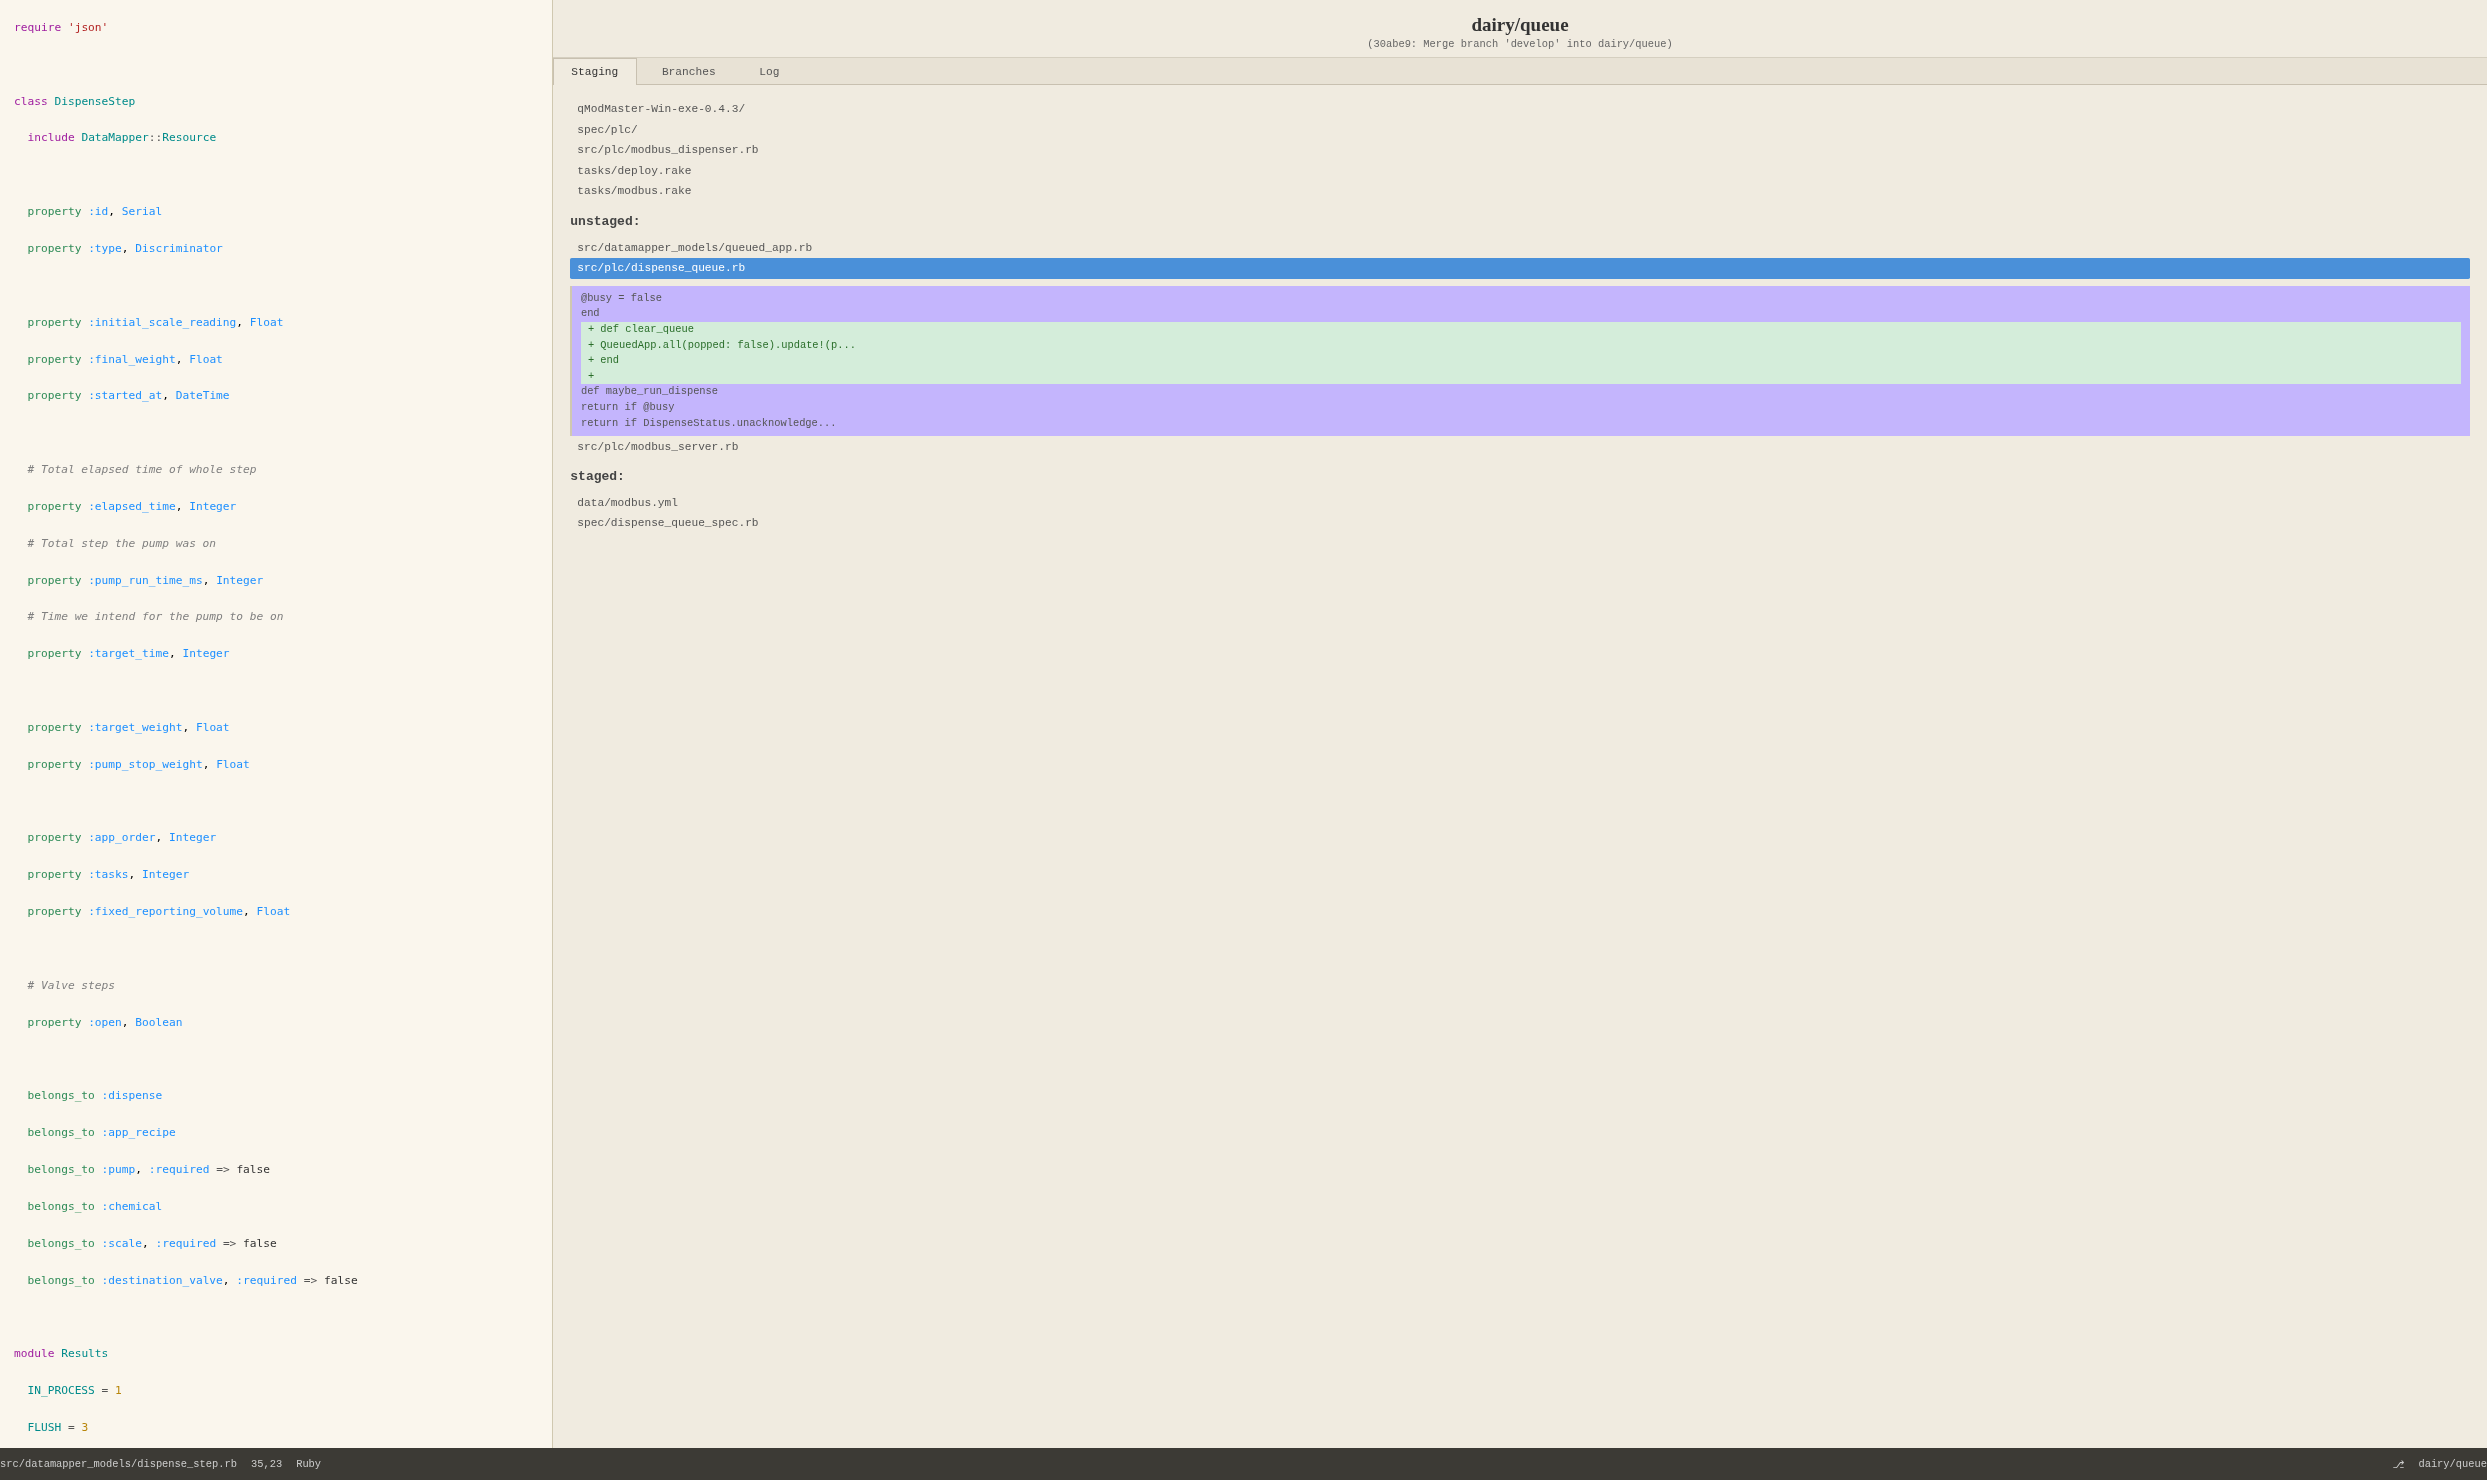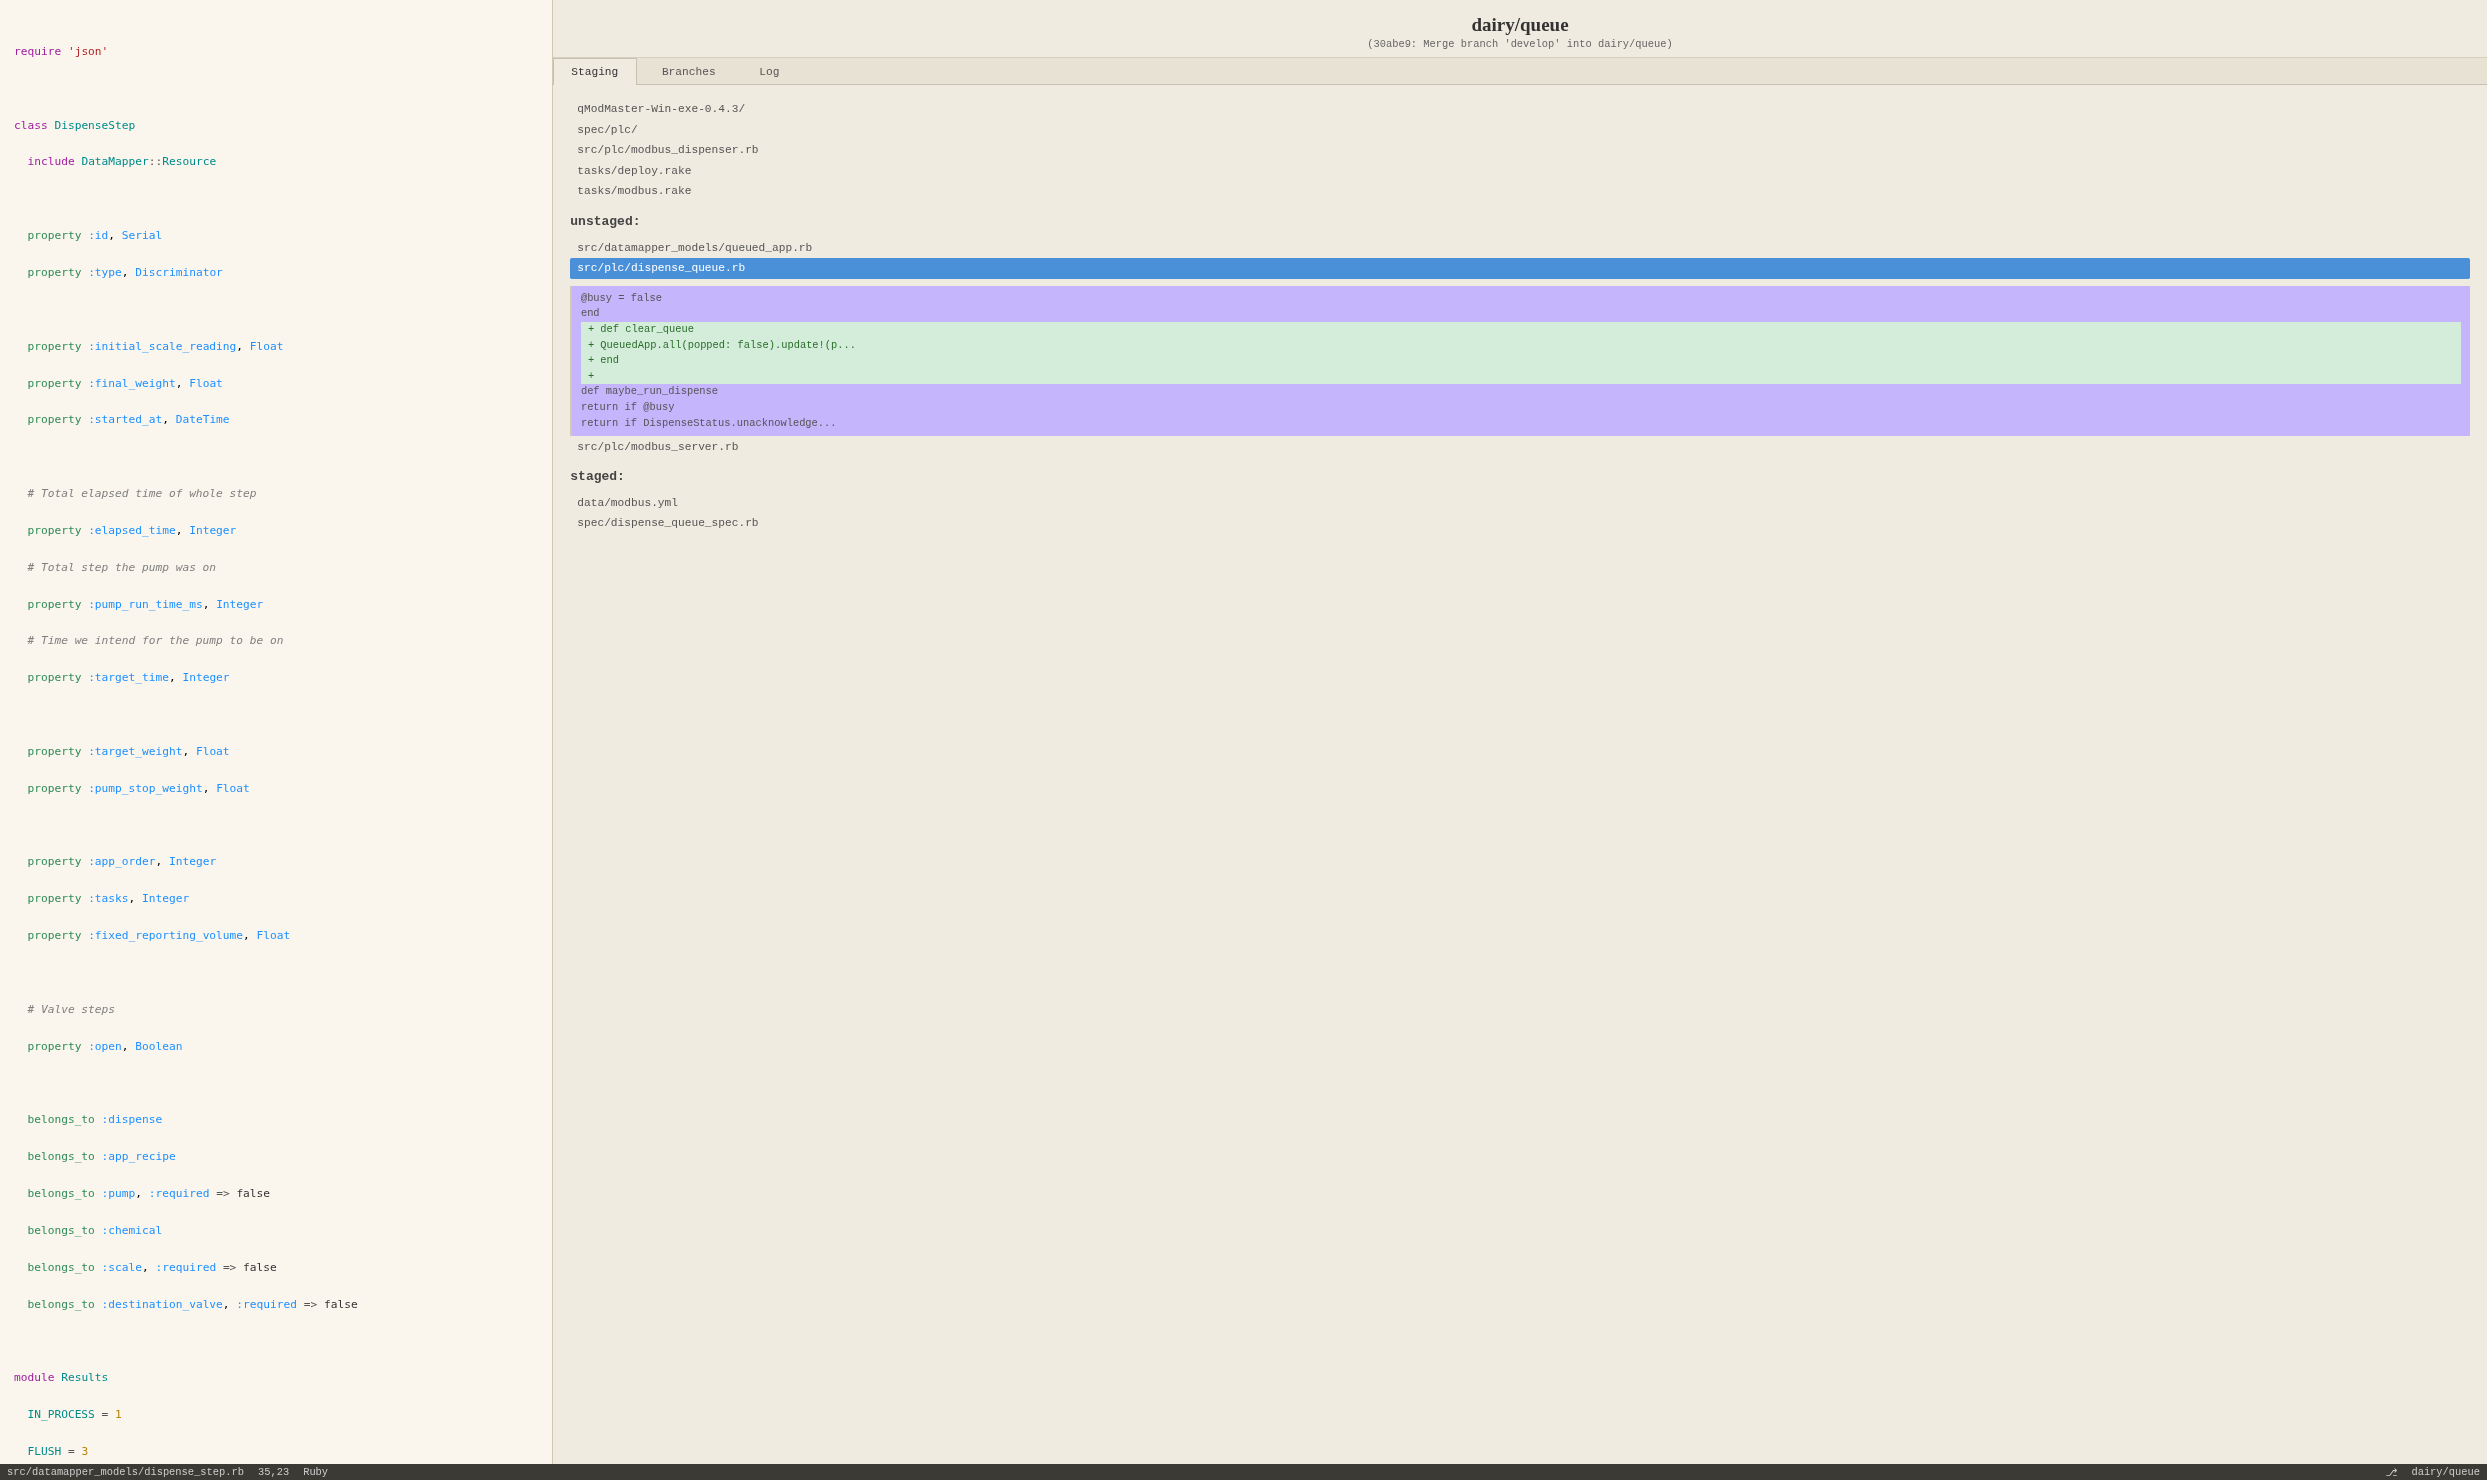--- a/index.html
+++ b/index.html
@@ -17,21 +17,21 @@
       flex: 1;
       overflow: hidden;
     }
 
     
     .code-panel {
       flex: 0 0 553px;
       background: #faf6ed;
       border-right: 0.9px solid #d0c8b0;
       overflow-y: auto;
-      padding: 24px 14px;
+      padding: 0 14px;
       font-size: 11.2px;
       line-height: 1.6;
     }
 
     .code-panel pre {
       white-space: pre;
       font-family: 'Courier New', Courier, monospace;
     }
 
     
@@ -148,25 +148,25 @@
       background: #d4edda;
       padding: 0 3.5px;
     }
 
     .diff-line-context {
       color: #555;
     }
 
     
     .status-bar {
-      height: 16px;
+      height: 32px;
       background: #3c3a35;
       display: flex;
       align-items: center;
-      padding: 0 7px;
+      padding: 0 0;
       font-size: 10.4px;
       color: #ccc;
       justify-content: space-between;
     }
 
     .status-left {
       display: flex;
       align-items: center;
       gap: 14px;
     }

